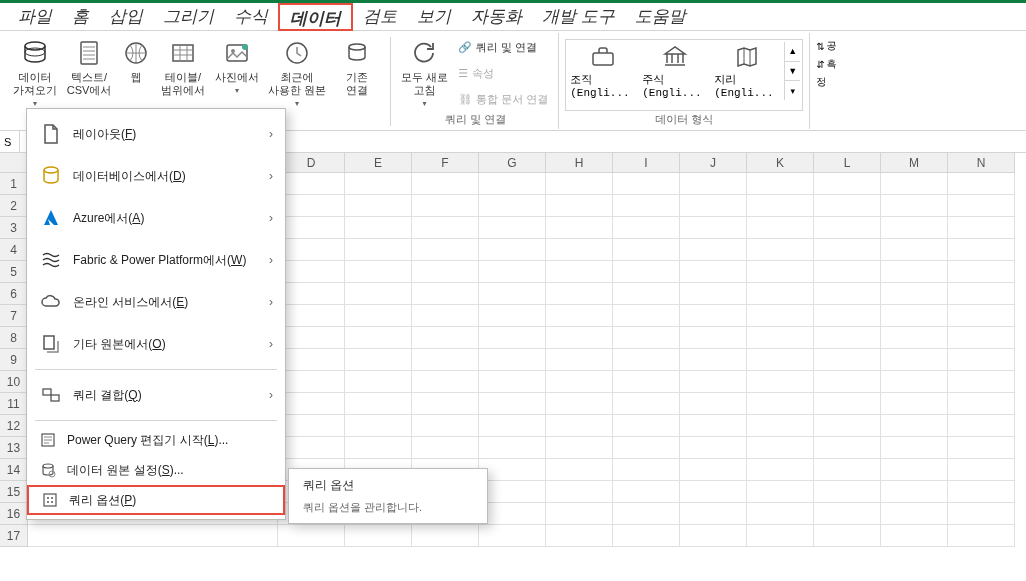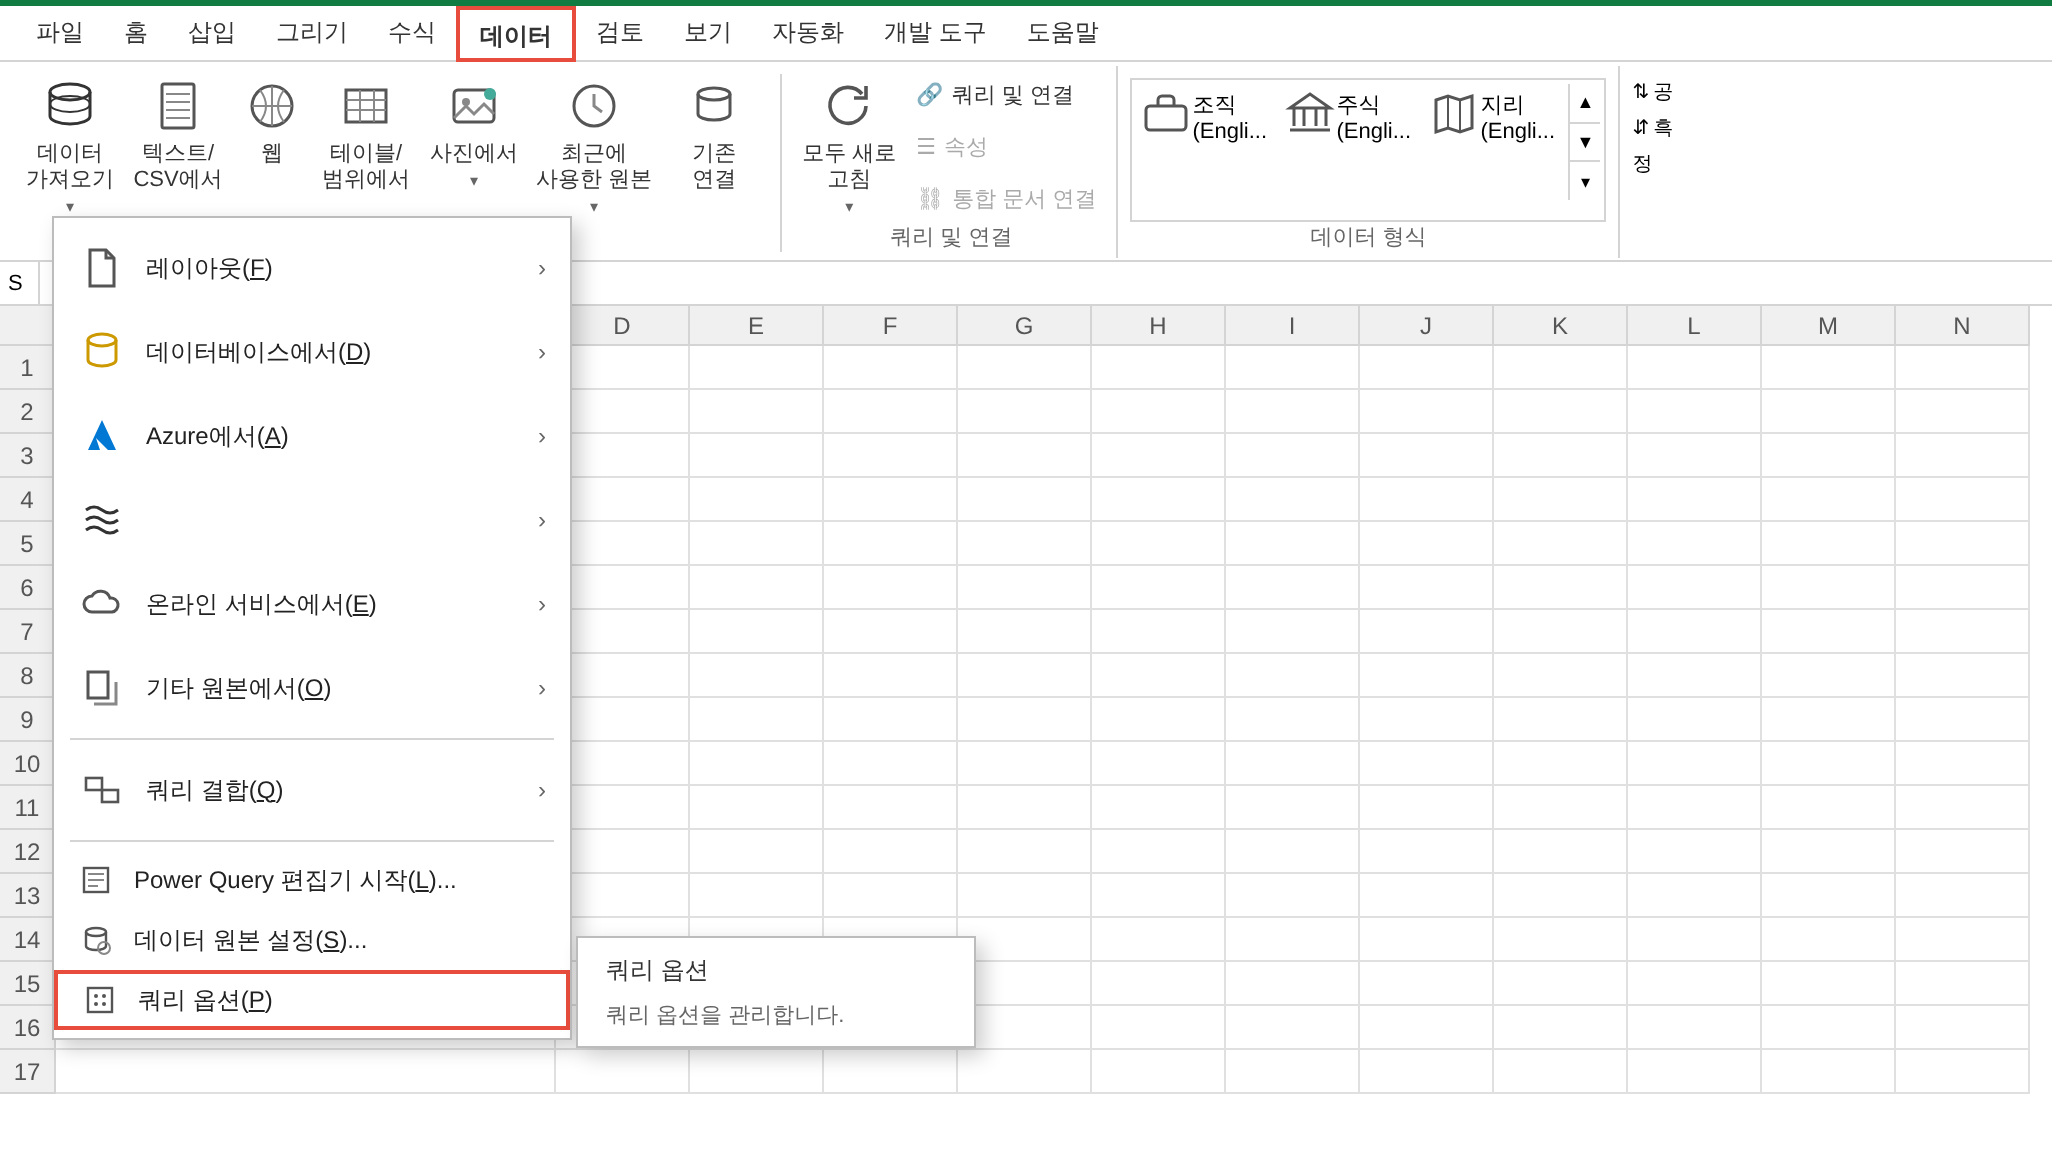--- a/index.html
+++ b/index.html
@@ -21,21 +21,22 @@
   background: #fff;
   border-bottom: 1px solid #d4d4d4;
 }
 .tab {
   padding: 4px 10px;
   cursor: pointer;
   color: #333;
   height: 28px;
   display: flex;
   align-items: center;
-  font-size: 12px;
+  font-size: 17px;
+  font-style: italic;
 }
 .tab.active {
   border-bottom: 3px solid #107c41;
   padding-bottom: 1px;
   font-weight: 600;
 }
 .tab.highlight-box {
   border: 2px solid #e74c3c;
 }
 .ribbon {
@@ -108,25 +109,27 @@
 .gallery {
   display: flex;
   align-items: flex-start;
   gap: 0;
   border: 1px solid #d4d4d4;
   padding: 2px;
   margin: 4px 2px 0;
 }
 .gallery-item {
   display: flex;
+  flex-direction: column;
   align-items: center;
   width: 72px;
   padding: 2px 2px;
   cursor: pointer;
   font-size: 11px;
+  font-family: Liberation Mono, monospace;
 }
 .gallery-item .icon-placeholder { width: 28px; height: 28px; }
 .gallery-arrows {
   display: flex;
   flex-direction: column;
   border-left: 1px solid #d4d4d4;
   width: 16px;
   height: 58px;
 }
 .gallery-arrows div { flex:1; display:flex; align-items:center; justify-content:center; font-size:9px; border-bottom:1px solid #d4d4d4; cursor:pointer;}
@@ -729,20 +732,21 @@
     </div>
     <span><span>Azure에서</span>(<span class="accel">A</span>)</span>
     <span class="chevron">›</span>
   </div>
   <div class="menu-item">
     <div class="m-icon">
       <svg width="22" height="22" viewBox="0 0 22 22">
           <path d="M3 6 Q7 3 11 6 T19 6 M3 11 Q7 8 11 11 T19 11 M3 16 Q7 13 11 16 T19 16" fill="none" stroke="#333" stroke-width="1.5"></path>
         </svg>
     </div>
+    <span><span>Fabric &amp; Power Platform에서</span>(<span class="accel">W</span>)</span>
     <span class="chevron">›</span>
   </div>
   <div class="menu-item">
     <div class="m-icon">
       <svg width="22" height="22" viewBox="0 0 22 22">
           <path d="M6 15a4 4 0 0 1 0-8 5 5 0 0 1 9 1 3.5 3.5 0 0 1 1 7z" fill="none" stroke="#555" stroke-width="1.5"></path>
         </svg>
     </div>
     <span><span>온라인 서비스에서</span>(<span class="accel">E</span>)</span>
     <span class="chevron">›</span>

